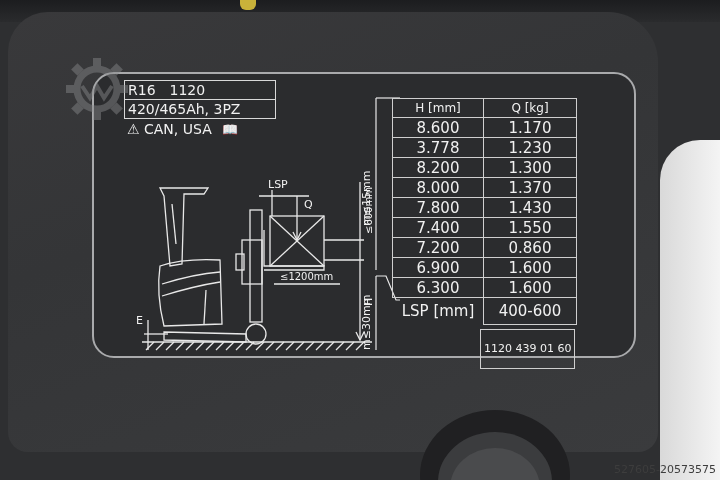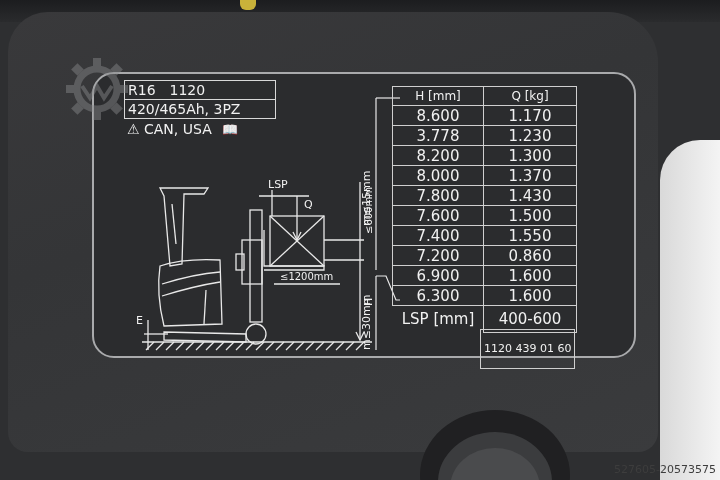--- a/index.html
+++ b/index.html
@@ -52,21 +52,21 @@
     height: 18px; border: 1.5px solid #d8d8d8; border-top: none;
     font-size: 14px; line-height: 18px; padding-left: 3px; white-space: nowrap;
   }
   .info-row.first { border-top: 1.5px solid #d8d8d8; }
   .info-row span + span { margin-left: 14px; }
   .info-plain { font-size: 14px; line-height: 20px; padding-left: 3px; white-space: nowrap; }
   .warn { display:inline-block; font-size: 14px; }
   .book { display:inline-block; font-size: 13px; margin-left: 6px; }
 
   .cap-table {
-    position: absolute; left: 298px; top: 12px;
+    position: absolute; left: 298px; top: 24px;
     border-collapse: collapse;
     font-size: 15px;
     padding-left: 10px;
   }
   .cap-table th, .cap-table td {
     border: 1.5px solid #cfcfcf; text-align: center; padding: 0; height: 19px;
   }
   .cap-table th { font-size: 12px; font-weight: normal; height: 18px; }
   .cap-table td.h { width: 90px; margin-left: 42px; }
   .cap-table td.q { width: 92px; }
@@ -200,24 +200,20 @@
             <td class="h">8.200</td>
             <td class="q">1.300</td>
           </tr>
         <tr>
             <td class="h">8.000</td>
             <td class="q">1.370</td>
           </tr>
         <tr>
             <td class="h">7.800</td>
             <td class="q">1.430</td>
-          </tr>
-        <tr>
-            <td class="h">7.600</td>
-            <td class="q">1.500</td>
           </tr>
         <tr>
             <td class="h">7.400</td>
             <td class="q">1.550</td>
           </tr>
         <tr>
             <td class="h">7.200</td>
             <td class="q">0.860</td>
           </tr>
         <tr>

